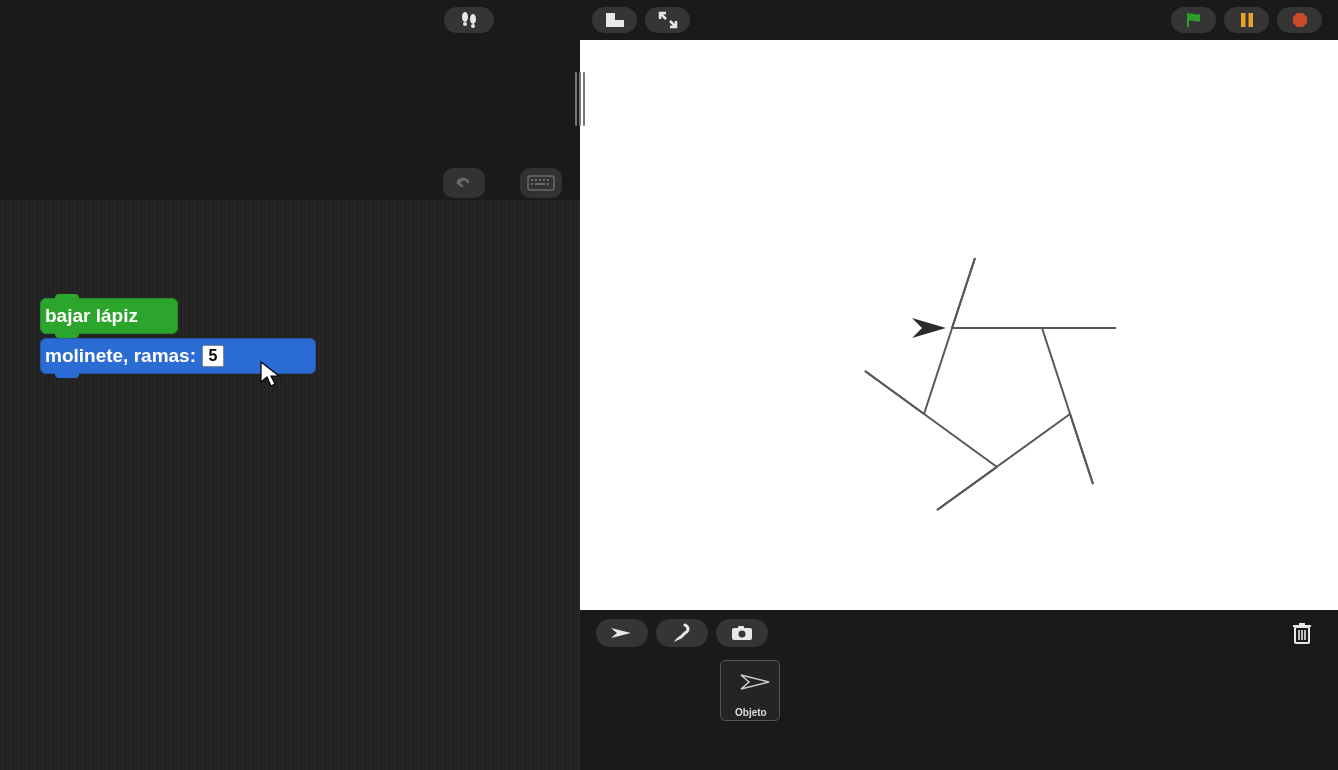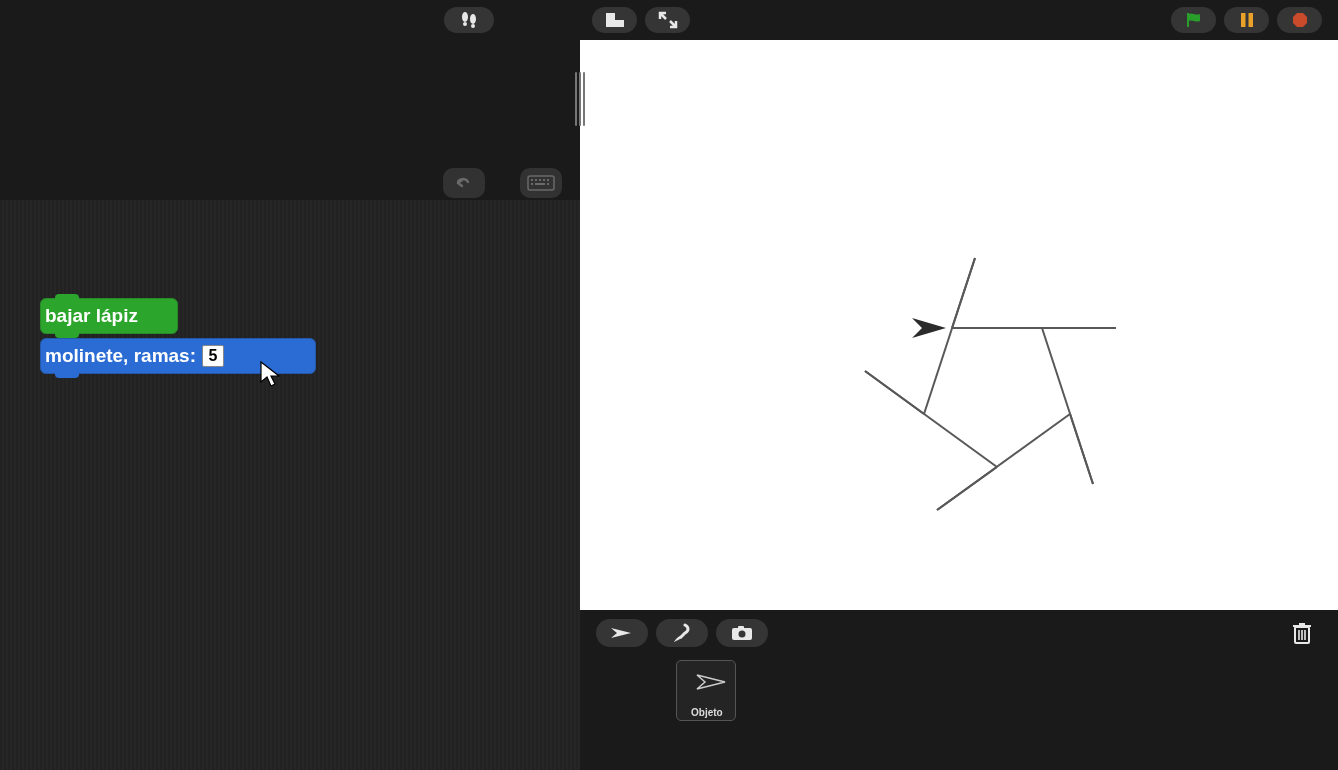--- a/index.html
+++ b/index.html
@@ -191,20 +191,21 @@
     background: #1a1a1a;
     padding: 4px 96px;
   }
   .sprite-thumb {
     width: 60px;
     background: #242424;
     border: 1px solid #555;
     border-radius: 5px;
     text-align: center;
     padding: 6px 14px 2px;
+    margin-left: 44px;
   }
   .sprite-thumb .label {
     color: #ddd;
     font-size: 10px;
     font-weight: bold;
     margin-top: 6px;
   }
   .spacer { flex: 1; }
 </style>
 </head>

